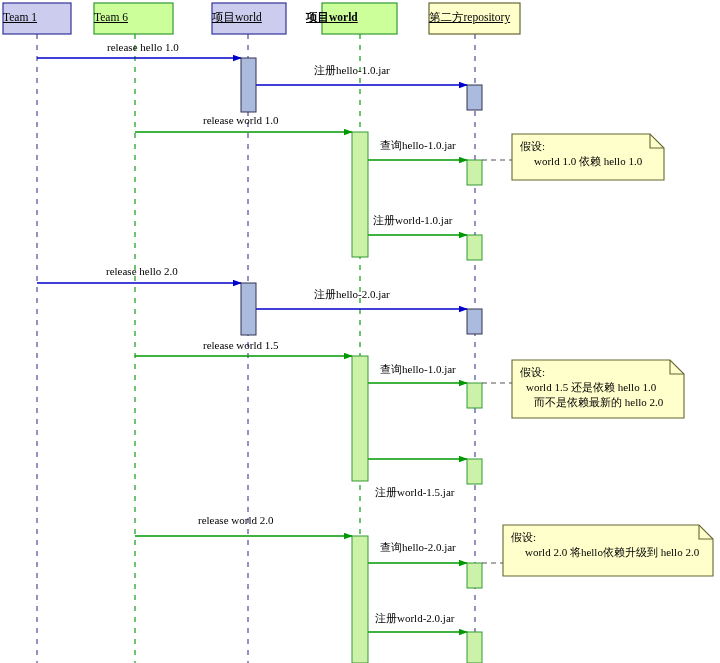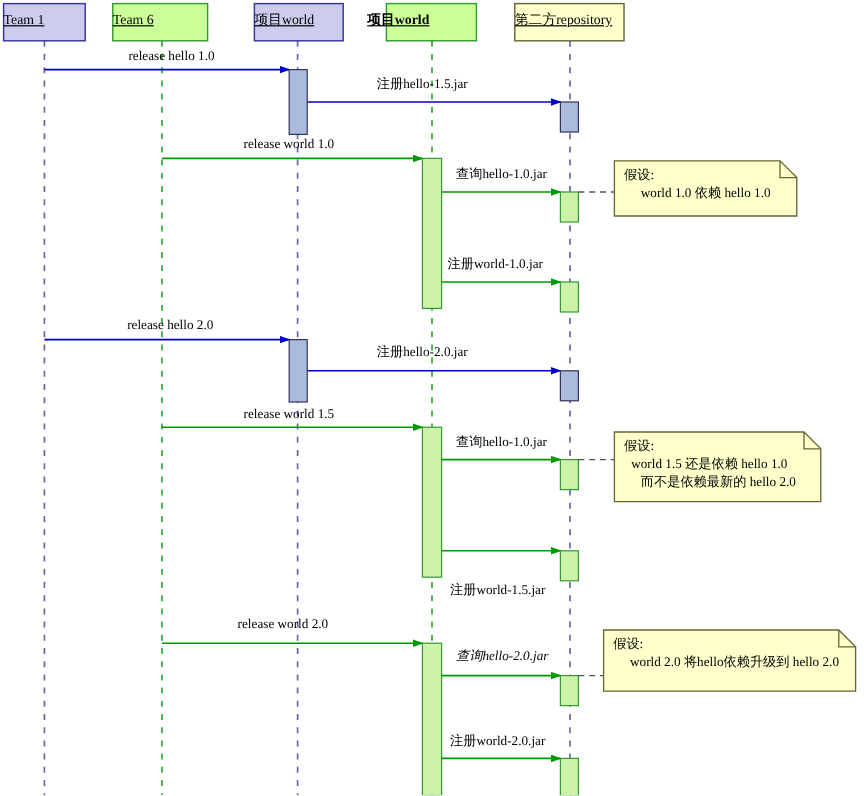--- a/index.html
+++ b/index.html
@@ -121,31 +121,31 @@
       </g>
   </svg>
 
   <div id="text-layer">
       <div class="participant-label" style="left: 3px; top: 11px; width: 68px;">Team 1</div>
       <div class="participant-label" style="left: 94px; top: 11px; width: 79px;">Team 6</div>
       <div class="participant-label" style="left: 212px; top: 11px; width: 74px;">项目world</div>
       <div class="participant-label" style="left: 306px; top: 11px; width: 75px; font-weight: bold;">项目world</div>
       <div class="participant-label" style="left: 429px; top: 11px; width: 81px;">第二方repository</div>
       <div class="lbl" style="left: 107px; top: 41px;">release hello 1.0</div>
-      <div class="lbl" style="left: 314px; top: 64px;">注册hello-1.5.jar</div>
+      <div class="lbl" style="left: 314px; top: 64px;">注册hello-1.0.jar</div>
       <div class="lbl" style="left: 203px; top: 114px;">release world 1.0</div>
       <div class="lbl" style="left: 380px; top: 139px;">查询hello-1.0.jar</div>
       <div class="lbl" style="left: 373px; top: 214px;">注册world-1.0.jar</div>
       <div class="lbl" style="left: 106px; top: 265px;">release hello 2.0</div>
       <div class="lbl" style="left: 314px; top: 288px;">注册hello-2.0.jar</div>
       <div class="lbl" style="left: 203px; top: 339px;">release world 1.5</div>
       <div class="lbl" style="left: 380px; top: 363px;">查询hello-1.0.jar</div>
       <div class="lbl" style="left: 375px; top: 438px; margin-top: 48px;">注册world-1.5.jar</div>
       <div class="lbl" style="left: 198px; top: 514px;">release world 2.0</div>
-      <div class="lbl" style="left: 380px; top: 541px; font-style: italic;">查询hello-2.0.jar</div>
+      <div class="lbl" style="left: 380px; top: 541px;">查询hello-2.0.jar</div>
       <div class="lbl" style="left: 375px; top: 612px;">注册world-2.0.jar</div>
       <div class="note-text" style="left: 520px; top: 139px;">假设:</div>
       <div class="note-text note-indent" style="left: 520px; top: 154px;">world 1.0 依赖 hello 1.0</div>
       <div class="note-text" style="left: 520px; top: 365px;">假设:</div>
       <div class="note-text note-indent" style="left: 512px; top: 380px;">world 1.5 还是依赖 hello 1.0</div>
       <div class="note-text note-indent" style="left: 520px; top: 395px;">而不是依赖最新的 hello 2.0</div>
       <div class="note-text" style="left: 511px; top: 530px;">假设:</div>
       <div class="note-text note-indent" style="left: 511px; top: 545px;">world 2.0 将hello依赖升级到 hello 2.0</div>
     </div>
 

